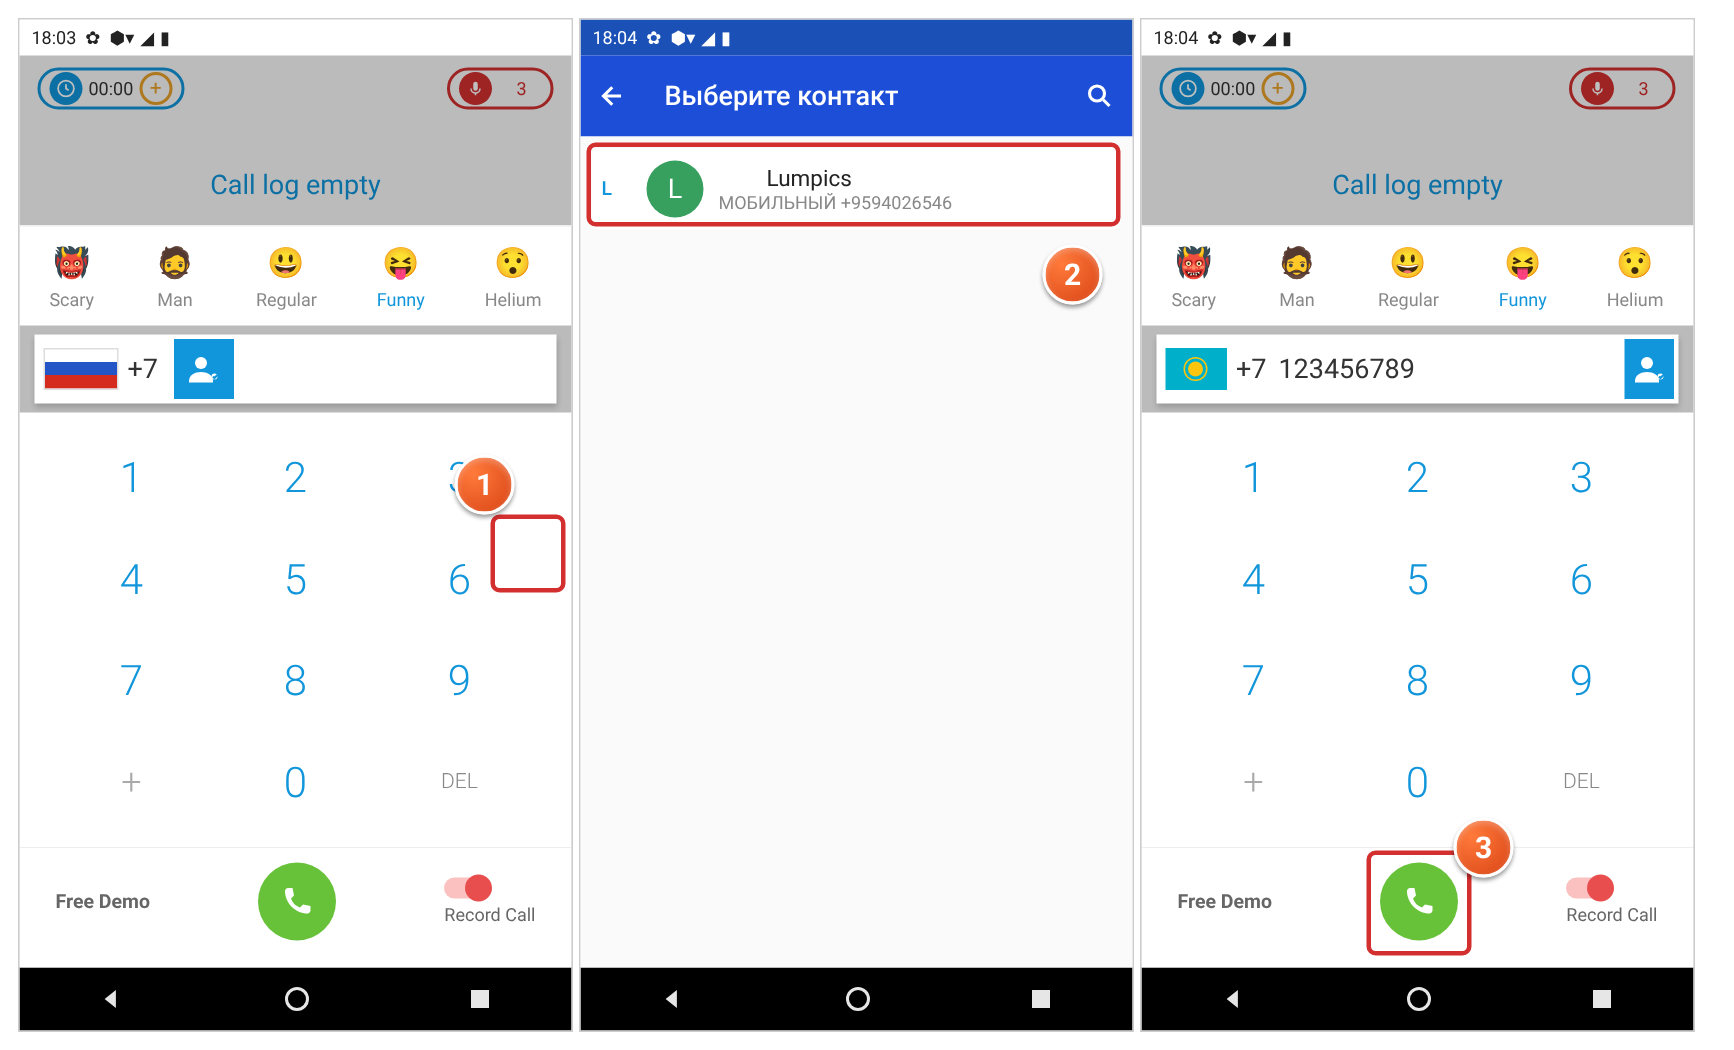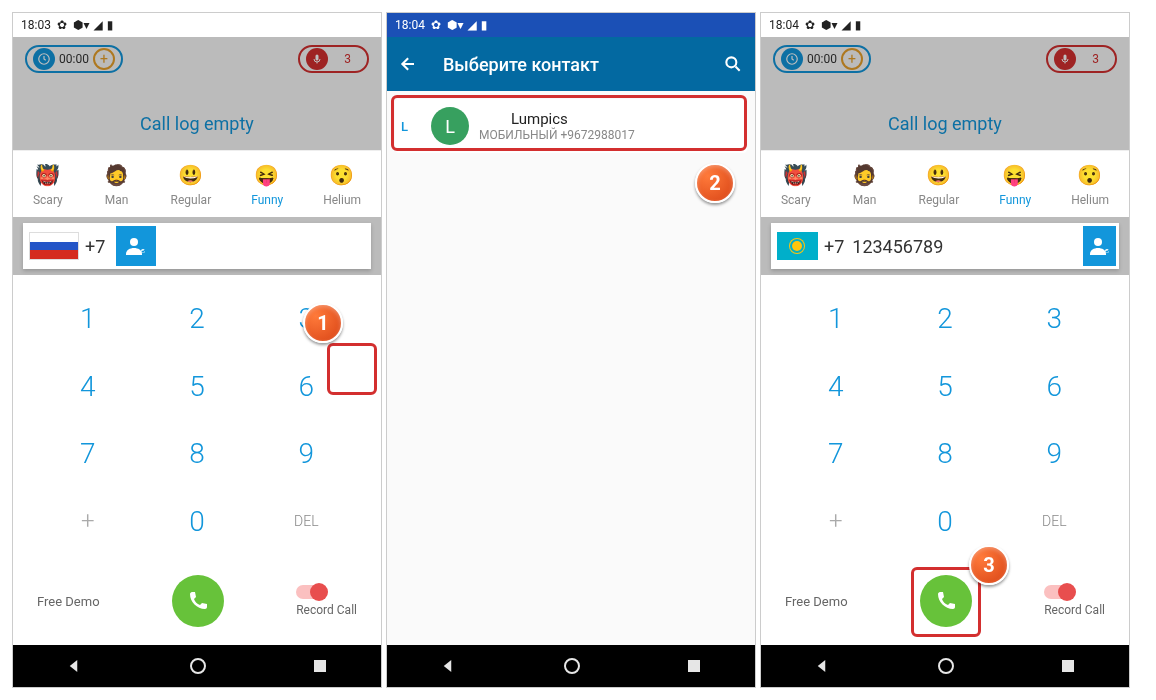--- a/index.html
+++ b/index.html
@@ -38,31 +38,31 @@
 .num-input { flex: 1; font-size: 18px; color: #333; border: none; outline: none; background: transparent; }
 .num-input::placeholder { color: #999; }
 .contact-btn { width: 40px; height: 40px; background: #1296db; display: flex; align-items: center; justify-content: center; margin: 3px; }
 
 .keypad { background: #fff; flex: 1; display: grid; grid-template-columns: repeat(3, 1fr); grid-template-rows: repeat(4, 1fr); padding: 10px 20px; }
 .key { display: flex; align-items: center; justify-content: center; font-size: 28px; color: #1296db; font-weight: 300; }
 .key.small { font-size: 14px; color: #888; }
 .key.plus { color: #aaa; font-size: 24px; }
 
 .bottom-row { display: flex; align-items: center; justify-content: space-between; padding: 10px 24px 18px; background: #fff; }
-.free-demo { font-size: 13px; color: #666; }
+.free-demo { font-size: 13px; color: #666; font-weight: bold; }
 .call-btn { width: 52px; height: 52px; border-radius: 50%; background: #67c23a; display: flex; align-items: center; justify-content: center; }
 .record-call { display: flex; flex-direction: column; align-items: flex-start; gap: 4px; font-size: 12px; color: #666; }
 .switch { width: 30px; height: 14px; border-radius: 7px; background: #fbc0c0; position: relative; }
 .switch::after { content:''; position:absolute; right:-2px; top:-2px; width:18px; height:18px; border-radius:50%; background:#e84e4e; }
 
 .nav-bar { height: 42px; background: #000; display: flex; align-items: center; justify-content: space-around; }
 .nav-icon { color: #fff; opacity: 0.9; }
 
 
-.appbar { height: 54px; background: #0369a1; display: flex; align-items: center; padding: 0 12px; color: #fff; gap: 24px; }
+.appbar { height: 54px; background: #1d4ed8; display: flex; align-items: center; padding: 0 12px; color: #fff; gap: 24px; }
 .appbar-title { flex: 1; font-size: 18px; font-weight: 500; }
 .contact-list { flex: 1; background: #fafafa; padding: 8px; }
 .contact-item { display: flex; align-items: center; gap: 10px; background: #fff; padding: 8px 6px; border-radius: 4px; }
 .section-letter { color: #1296db; font-size: 13px; font-weight: 500; width: 20px; }
 .avatar { width: 38px; height: 38px; border-radius: 50%; background: #37a05f; color: #fff; display: flex; align-items: center; justify-content: center; font-size: 18px; }
 .contact-info { display: flex; flex-direction: column; }
 .contact-name { font-size: 15px; color: #222; margin-left: 32px; }
 .contact-sub { font-size: 12px; color: #888; }
 
 
@@ -221,21 +221,21 @@
             <path d="M20 20l-5-5"></path>
           </svg>
         </span>
     </div>
     <div class="contact-list" style="position:relative;">
       <div class="contact-item">
         <span class="section-letter">L</span>
         <div class="avatar">L</div>
         <div class="contact-info">
           <span class="contact-name">Lumpics</span>
-          <span class="contact-sub">МОБИЛЬНЫЙ +9672988017</span>
+          <span class="contact-sub">МОБИЛЬНЫЙ +9594026546</span>
         </div>
       </div>
       <div class="highlight-red" style="top:4px; left:4px; right:8px; height:56px;"></div>
       <div class="badge" style="top:72px; right:20px;">2</div>
     </div>
   </div>
   <div class="nav-bar">
     <span class="nav-icon">
         <svg width="18" height="18" viewBox="0 0 24 24" fill="#fff">
           <path d="M15 4l-10 8 10 8z"></path>

